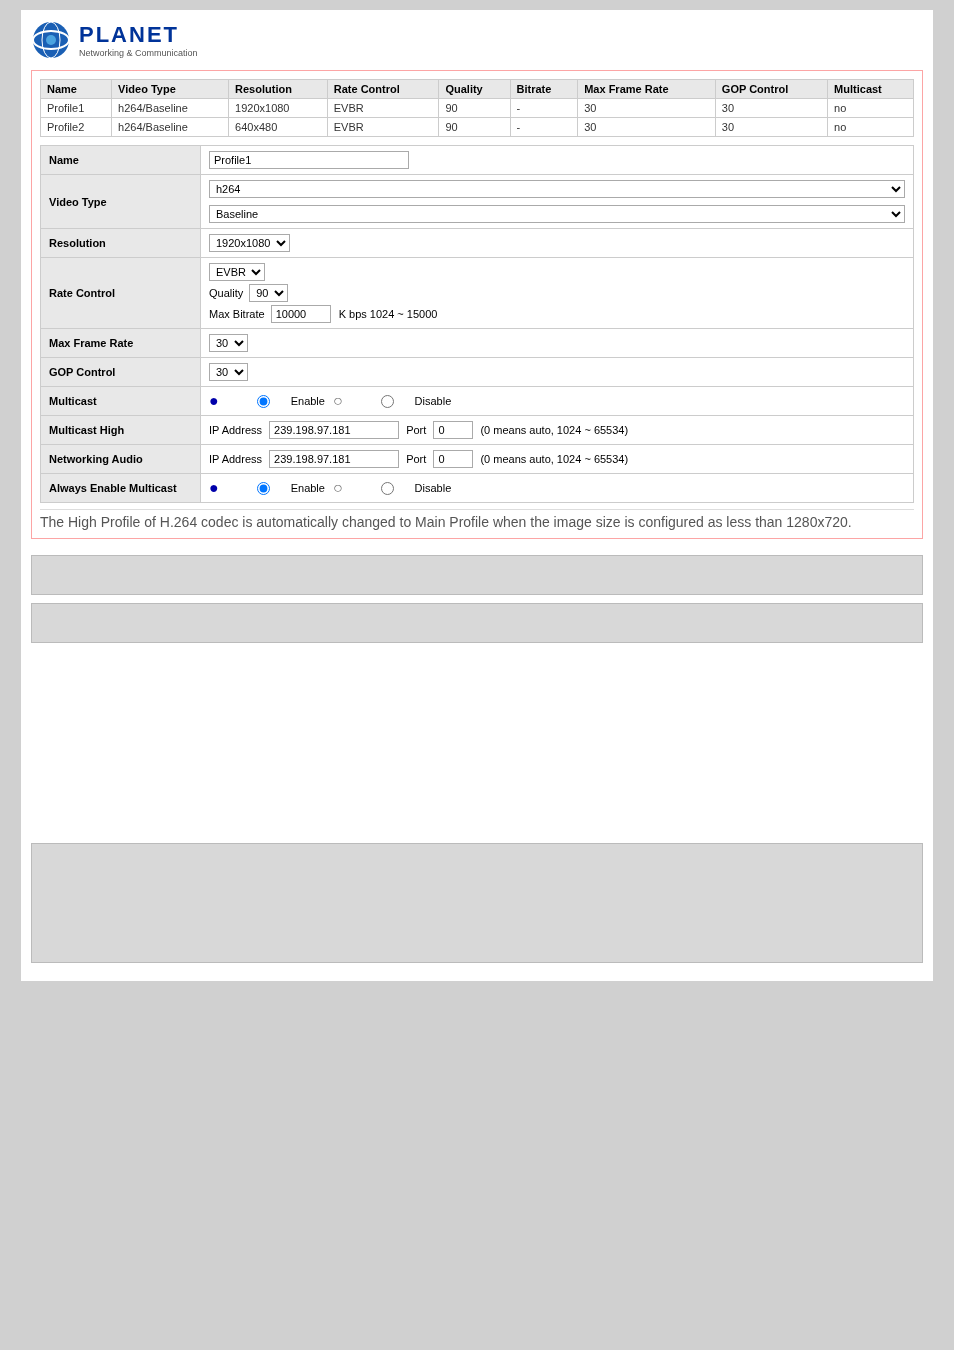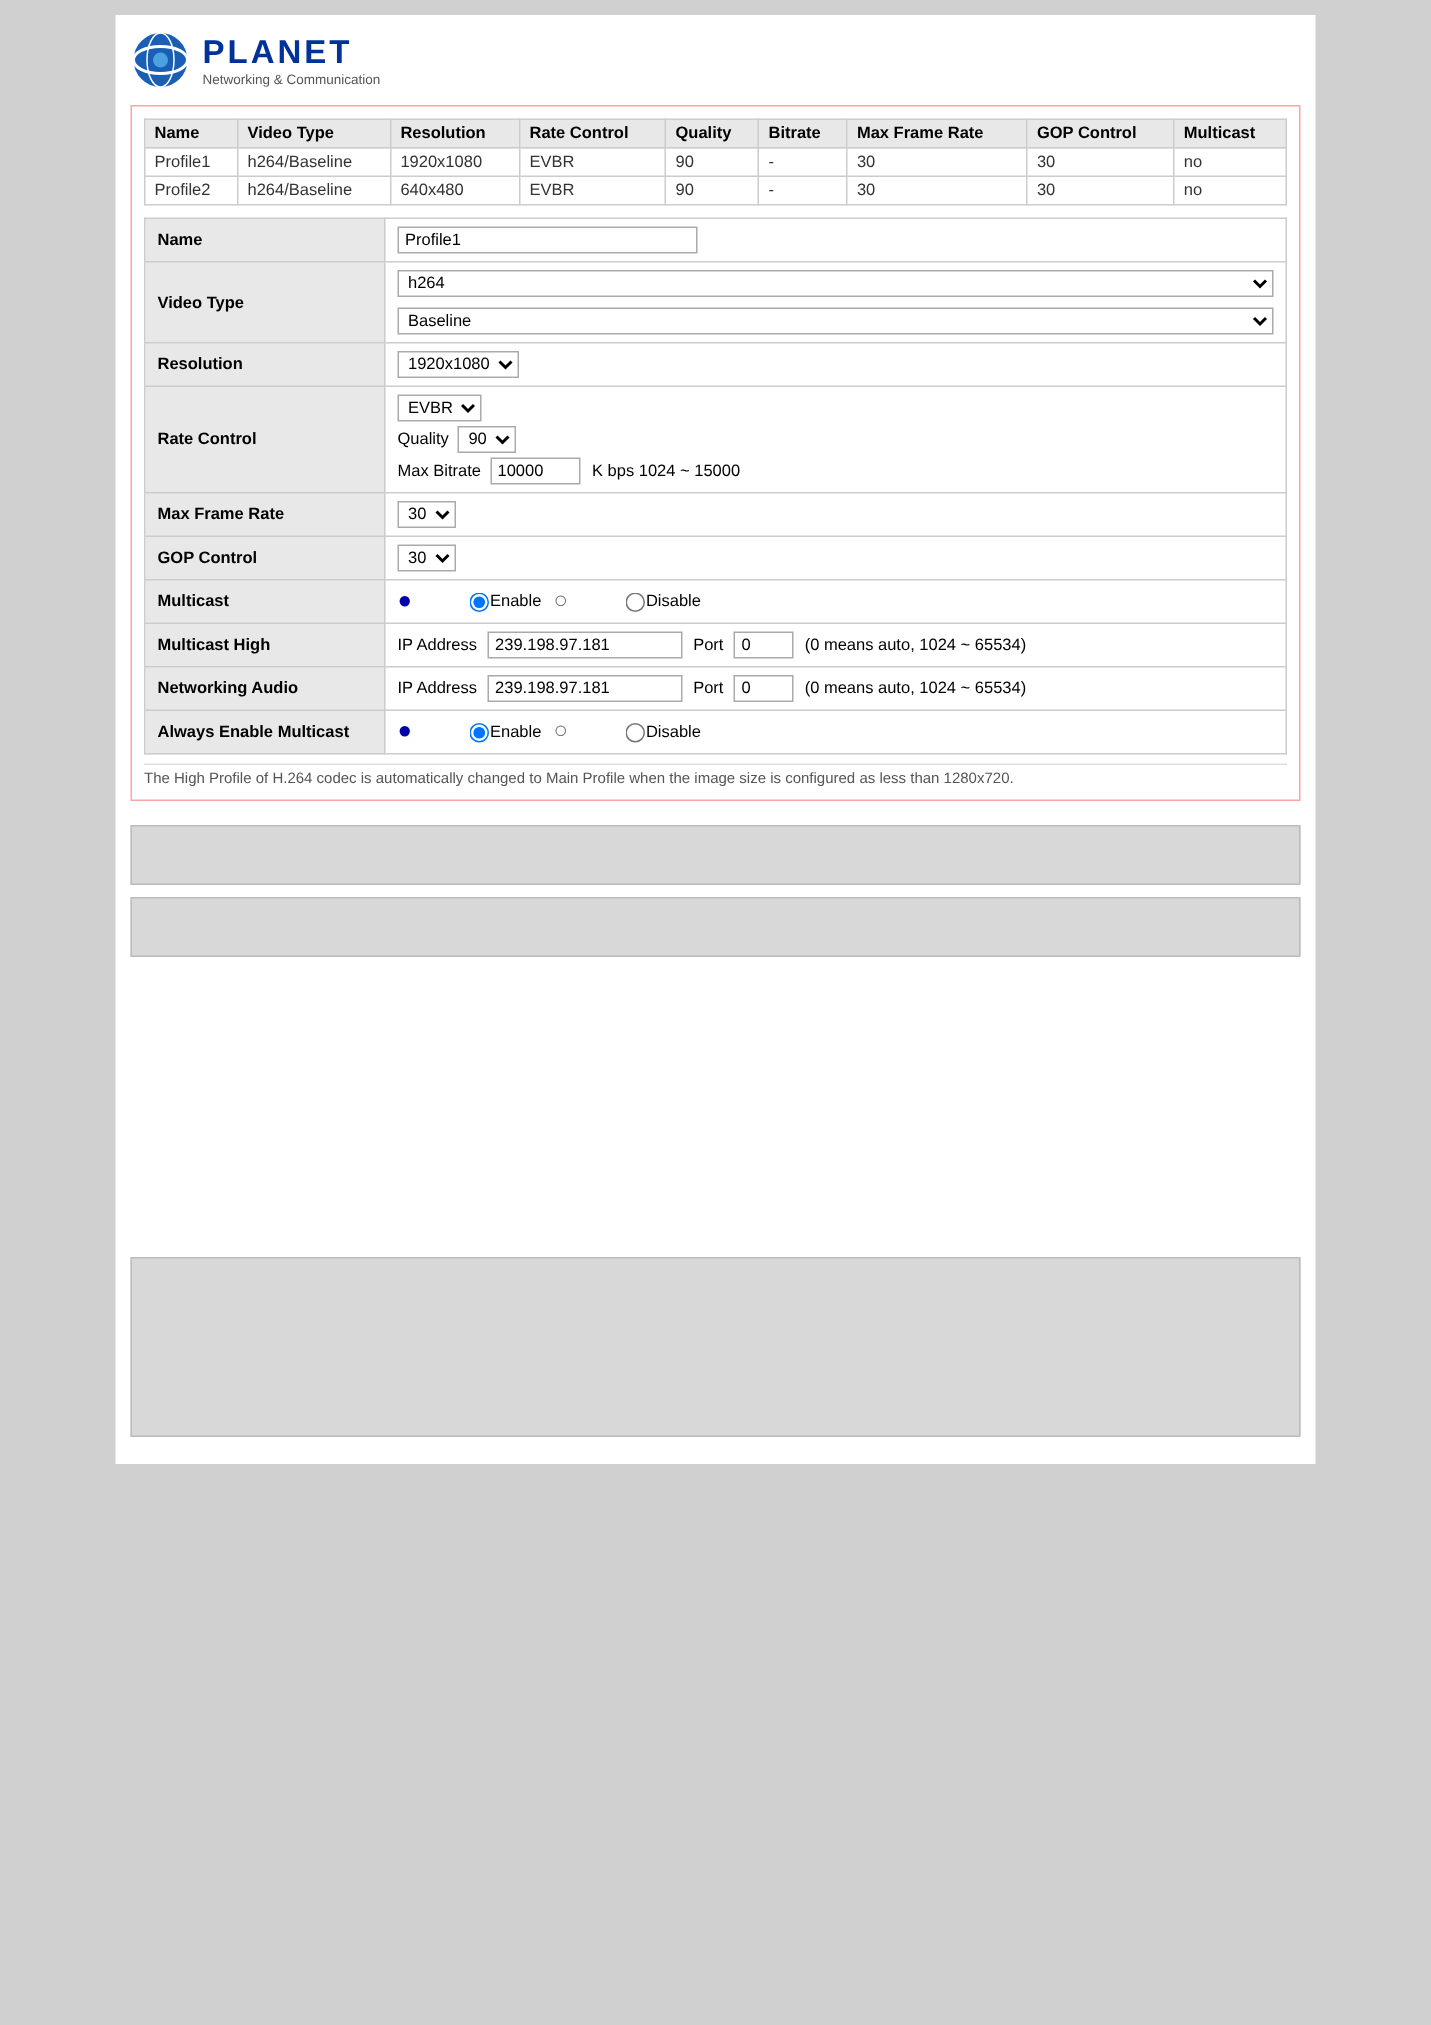--- a/index.html
+++ b/index.html
@@ -6,21 +6,21 @@
     body {
       font-family: Arial, sans-serif;
       font-size: 12px;
       background: #d0d0d0;
       width: 954px;
       min-height: 1350px;
       padding: 10px;
     }
     .page-wrapper {
       background: #fff;
-      width: 800px;
+      width: 912px;
       margin: 0 auto;
       padding: 10px;
     }
     .logo-area {
       display: flex;
       align-items: center;
       margin-bottom: 10px;
     }
     .logo-icon {
       width: 40px;
@@ -119,36 +119,36 @@
       background: #fff;
     }
     .radio-group {
       display: flex;
       align-items: center;
       gap: 8px;
     }
     .radio-label {
       display: flex;
       align-items: center;
-      gap: 1px;
+      gap: 21px;
       cursor: pointer;
       padding-left: 30px;
     }
     .rate-control-row {
       display: flex;
       flex-direction: column;
       gap: 3px;
     }
     .rate-line {
       display: flex;
       align-items: center;
       gap: 4px;
     }
     .note-text {
-      font-size: 10px;
+      font-size: 14px;
       color: #555;
       margin-top: 6px;
       border-top: 1px solid #ddd;
       padding-top: 4px;
     }
     .gray-box {
       background: #d8d8d8;
       height: 40px;
       margin: 8px 0;
       border: 1px solid #bbb;

